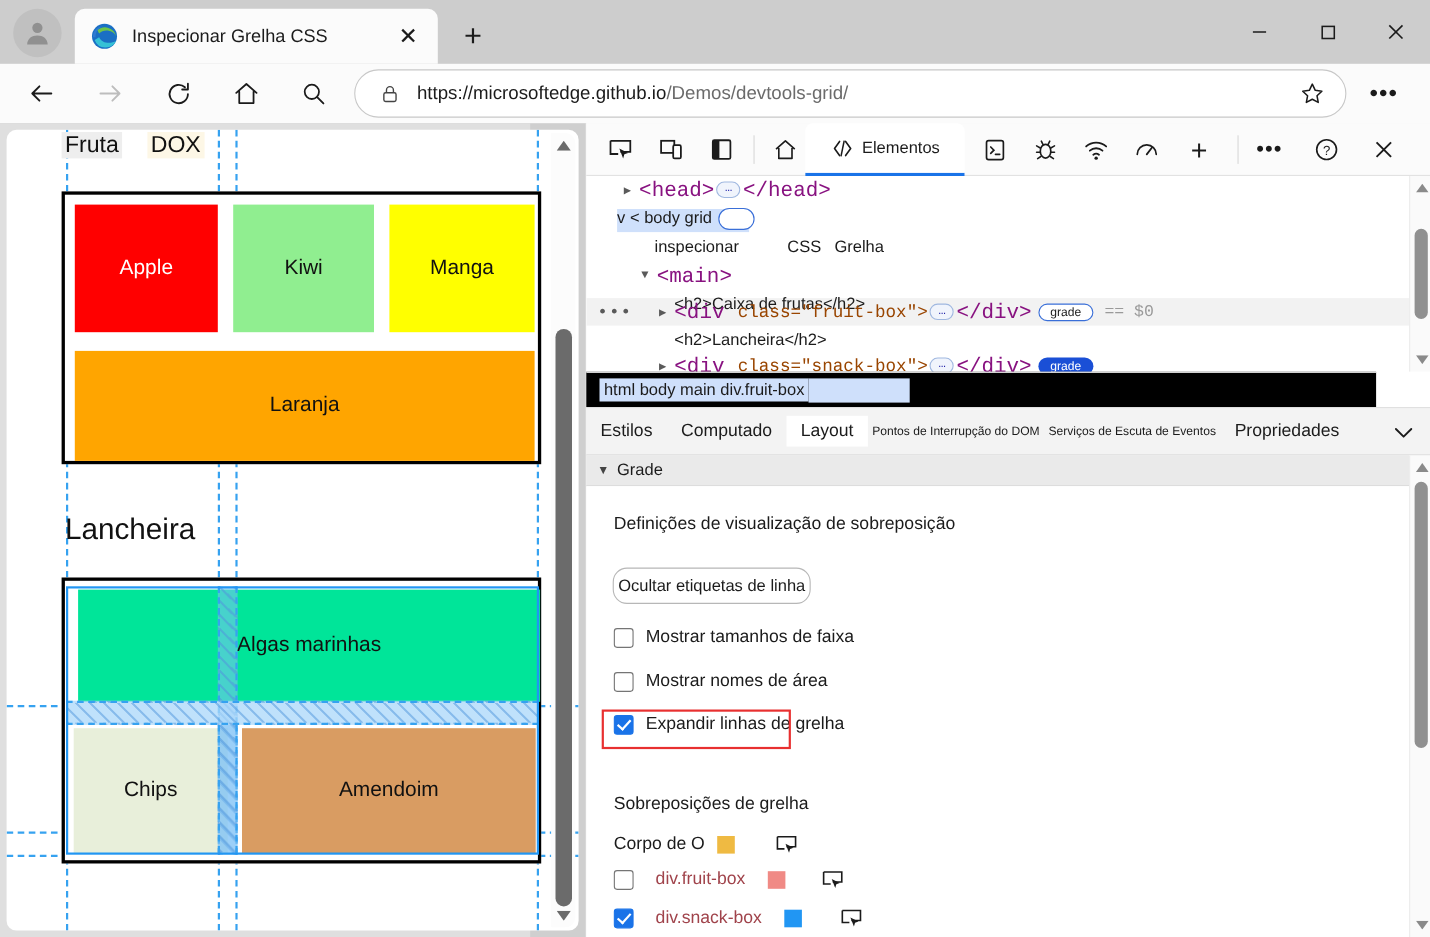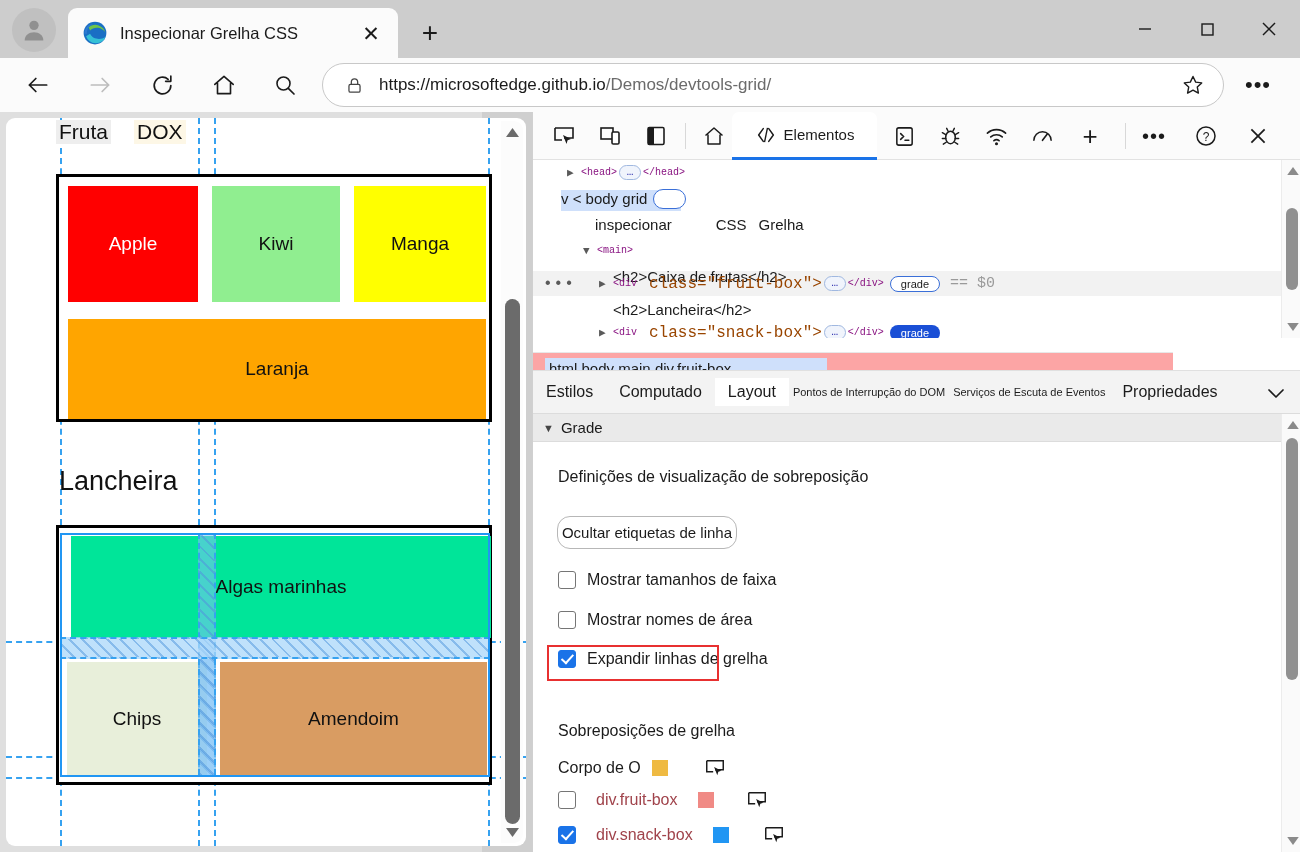--- a/index.html
+++ b/index.html
@@ -146,21 +146,21 @@
   }
   .dt-tab-active .lbl { font-size:15px; color:#1b1b1b; }
 
   
   .dom-tree {
     position:absolute; left:0; top:48px; width:768px; height:178px;
     background:#fff; overflow:hidden; font-family:"Liberation Mono", monospace;
   }
   .dom-row { position:absolute; left:0; width:768px; height:25px; display:flex; align-items:center; white-space:nowrap; }
   .dom-row .tri { width:14px; display:inline-block; color:#5a5a5a; font-size:11px; }
-  .tag { color:#881280; font-size:10px; }
+  .tag { color:#881280; font-size:19px; }
   .attrname { color:#994500; font-size:16px; }
   .plain { color:#1b1b1b; font-size:15px; font-family:"Liberation Sans",sans-serif; }
   .dots {
     display:inline-block; width:22px; height:15px; border:1px solid #a0b8e0;
     border-radius:8px; color:#1a1aa6; font-size:11px; text-align:center;
     line-height:13px; background:#f0f4fc; margin:0 2px; vertical-align:middle;
   }
   .badge-outline {
     display:inline-block; border:1px solid #3a6fd8; border-radius:10px;
     font-size:11px; padding:1px 10px; color:#1b1b1b; background:#fff;
@@ -171,22 +171,22 @@
     color:#fff; background:#1a4fd6; font-family:"Liberation Sans",sans-serif; margin-left:6px;
   }
   .dollar { color:#9a9a9a; font-size:15px; margin-left:10px; }
   .row-sel-bg { position:absolute; height:21px; background:#cfe0fb; }
   .row-hover { position:absolute; left:0; width:768px; height:25px; background:#f2f2f2; }
   .gutter-dots { position:absolute; left:10px; color:#5a5a5a; font-size:16px; letter-spacing:1px; }
   .overlay-note { position:absolute; font-family:"Liberation Sans",sans-serif; font-size:15px; color:#1b1b1b; background:#fff; }
 
   
   .crumbs {
-    position:absolute; left:0; top:240px; width:640px; height:32px;
-    background:#fca5a5; border-top:1px solid #e8e8e8; display:flex; align-items:center;
+    position:absolute; left:0; top:226px; width:718px; height:32px;
+    background:#000000; border-top:1px solid #e8e8e8; display:flex; align-items:center;
   }
   .crumb-hl { background:#cfe0fb; padding:2px 4px; font-size:15px; color:#1b1b1b; margin-left:12px; }
   .crumb-blank { background:#cfe0fb; width:92px; height:22px; }
 
   
   .ptabs {
     position:absolute; left:0; top:258px; width:768px; height:44px;
     background:#f3f3f3; border-top:1px solid #e0e0e0; border-bottom:1px solid #dcdcdc;
     display:flex; align-items:center;
   }

